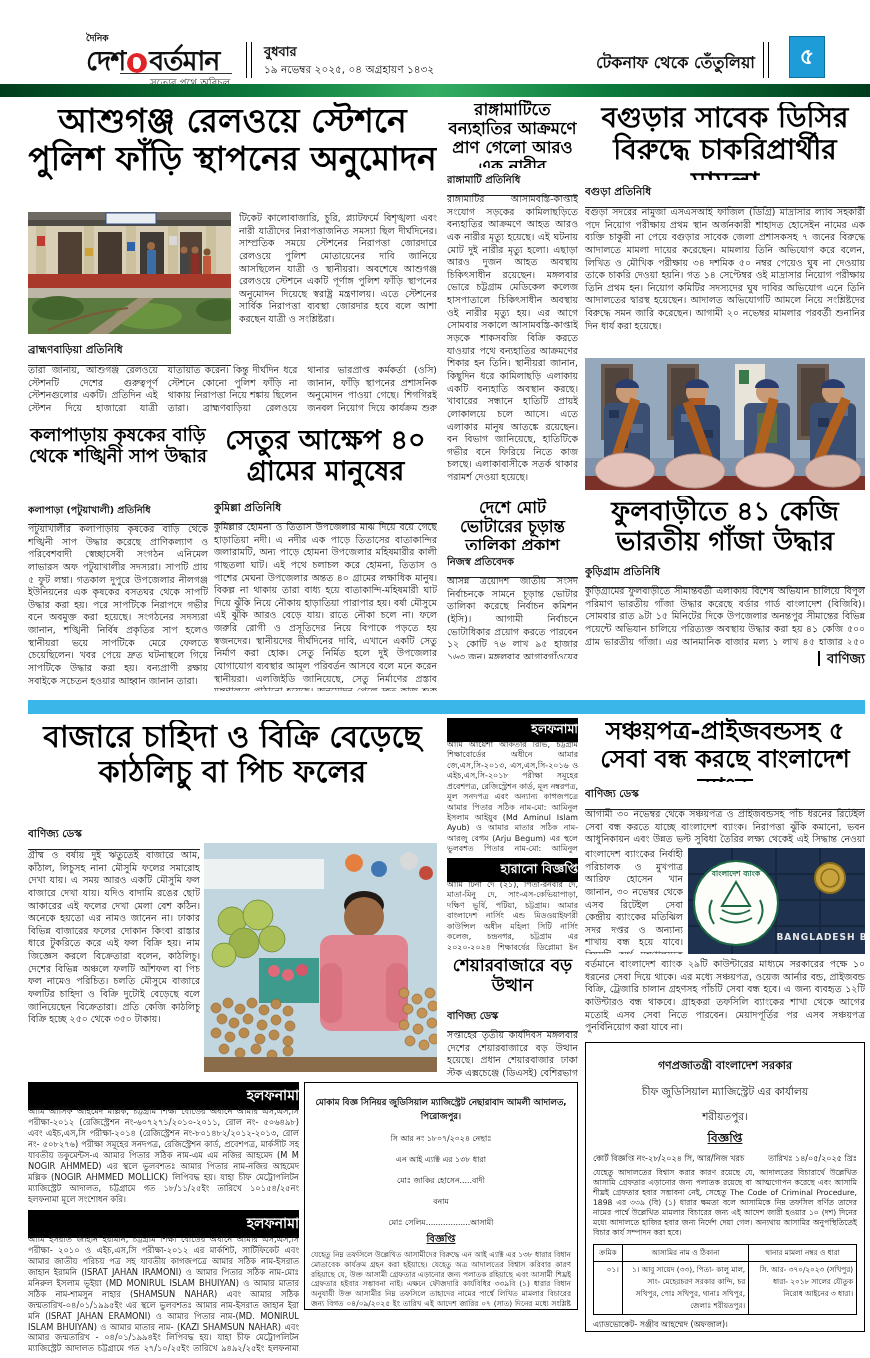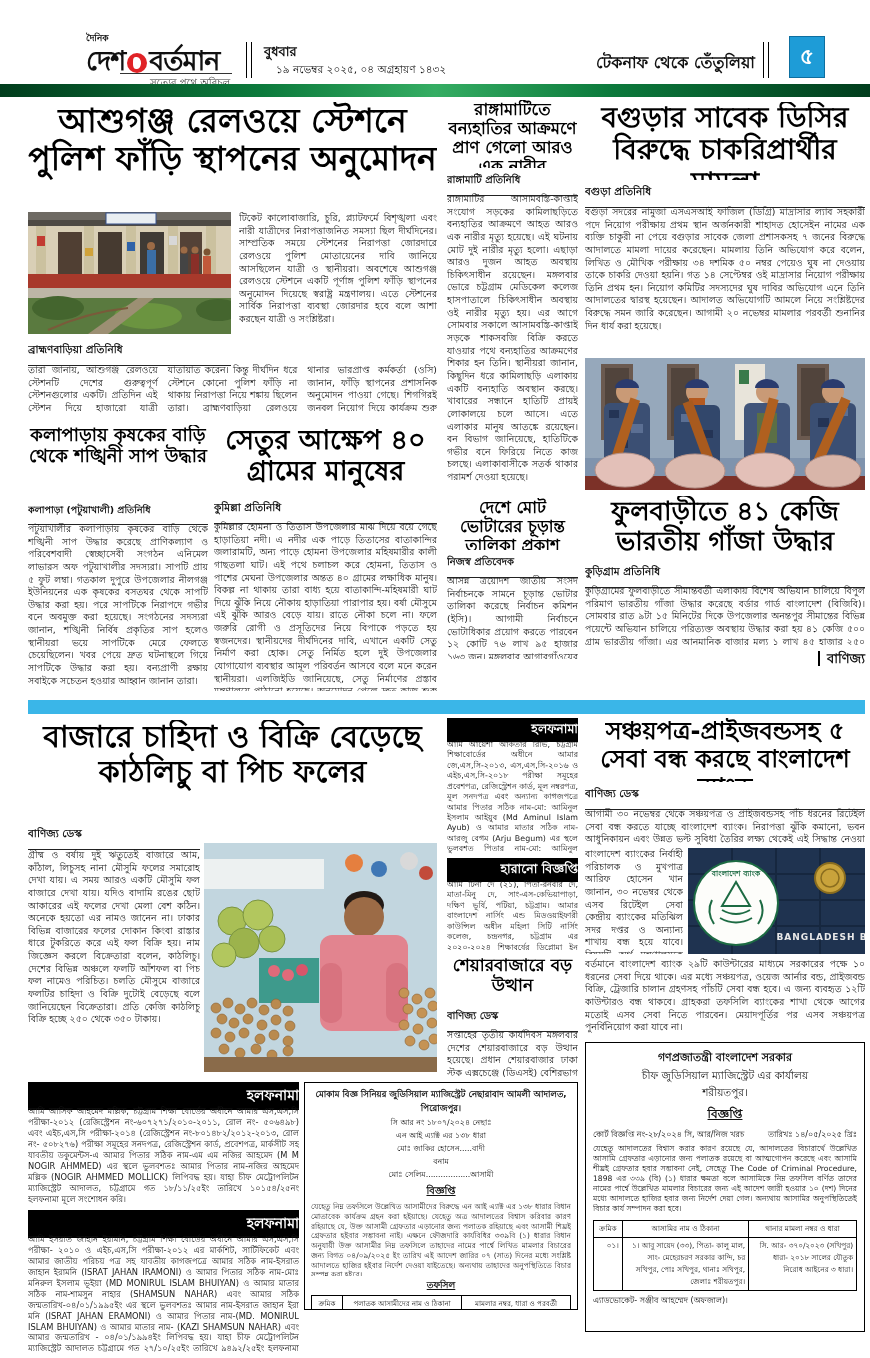--- a/index.html
+++ b/index.html
@@ -13,21 +13,21 @@
   .hl { font-weight:bold; text-align:center; line-height:1.16; color:#000; overflow:hidden; }
   .byline { font-weight:bold; font-size:10.5px; border-bottom:1.5px solid #222; padding-bottom:6px; overflow:hidden; white-space:nowrap; }
   .bt { font-size:9.3px; text-align:justify; line-height:1.36; color:#1a1a1a; overflow:hidden; }
   .bt-sm { font-size:7.9px; text-align:justify; line-height:1.32; color:#1a1a1a; overflow:hidden; }
   .nh { background:#000; color:#fff; font-weight:bold; text-align:right; font-size:12.5px; padding:2px 0; overflow:hidden; }
   .vdiv { border-left:1.5px solid #000; border-right:1.5px solid #000; width:6px; }
   .greenbar { background:linear-gradient(90deg,#013d1d 0%,#0c7a3c 30%,#35ad63 50%,#0c7a3c 70%,#013d1d 100%); }
   .bluebar { background:#3ab6e8; }
   .pagebadge { background:#1e9cd7; color:#fff; font-weight:bold; font-size:22px;
     display:flex; align-items:center; justify-content:center; border:1px solid #0d6fa0; }
-  .center { text-align:center; }
+  .center { text-align:center;margin-top:8px; }
   .courtbox { border:1.5px solid #000; background:#fff; padding:6px 7px; overflow:hidden; }
   table.cn { border-collapse:collapse; width:100%; }
   table.cn th, table.cn td { border:1px solid #000; padding:2px 3px; vertical-align:top; text-align:right; font-weight:normal; }
   table.cn th { text-align:center; }
   .u { text-decoration:underline; }
   .sectlabel { font-size:13px; font-weight:bold; border-left:2px solid #000; padding-left:7px; }
   .photo-frame { overflow:hidden; background:#ddd; }
   .photo-frame svg { display:block; }
 </style>
 </head>
@@ -43,21 +43,21 @@
       <span style="position:absolute; left:6px; top:4px; width:8px; height:12px; background:#fff; border-radius:40% 60% 55% 45%;"></span>
     </span>
     <span style="font-size:27px; font-weight:bold; letter-spacing:-1px;">বর্তমান</span>
   </div>
   <div class="abs" style="left:120px; top:73px; width:112px; border-top:1px solid #333;"></div>
   <div class="abs" style="left:150px; top:75px; font-size:10px; color:#333;">সত্যের পথে অবিচল</div>
 
   <div class="abs vdiv" style="left:246px; top:42px; height:36px;"></div>
 
   <div class="abs" style="left:264px; top:42px; font-size:13px; font-weight:bold;">বুধবার</div>
-  <div class="abs" style="left:264px; top:62px; font-size:10.5px;margin-left:12px;">১৯ নভেম্বর ২০২৫, ০৪ অগ্রহায়ণ ১৪৩২</div>
+  <div class="abs" style="left:264px; top:62px; font-size:10.5px;">১৯ নভেম্বর ২০২৫, ০৪ অগ্রহায়ণ ১৪৩২</div>
 
   <div class="abs" style="left:555px; top:50px; width:200px; text-align:right; font-size:16px; font-weight:bold;">টেকনাফ থেকে তেঁতুলিয়া</div>
 
   <div class="abs vdiv" style="left:763px; top:42px; height:36px;"></div>
 
   <div class="abs pagebadge" style="left:789px; top:36px; width:36px; height:42px;">৫</div>
 
   <div class="abs greenbar" style="left:0; top:84px; width:870px; height:13px;"></div>
 
   <div class="abs hl" style="left:28px; top:102px; width:409px; height:98px; font-size:33px;">আশুগঞ্জ রেলওয়ে স্টেশনে পুলিশ ফাঁড়ি স্থাপনের অনুমোদন</div>

